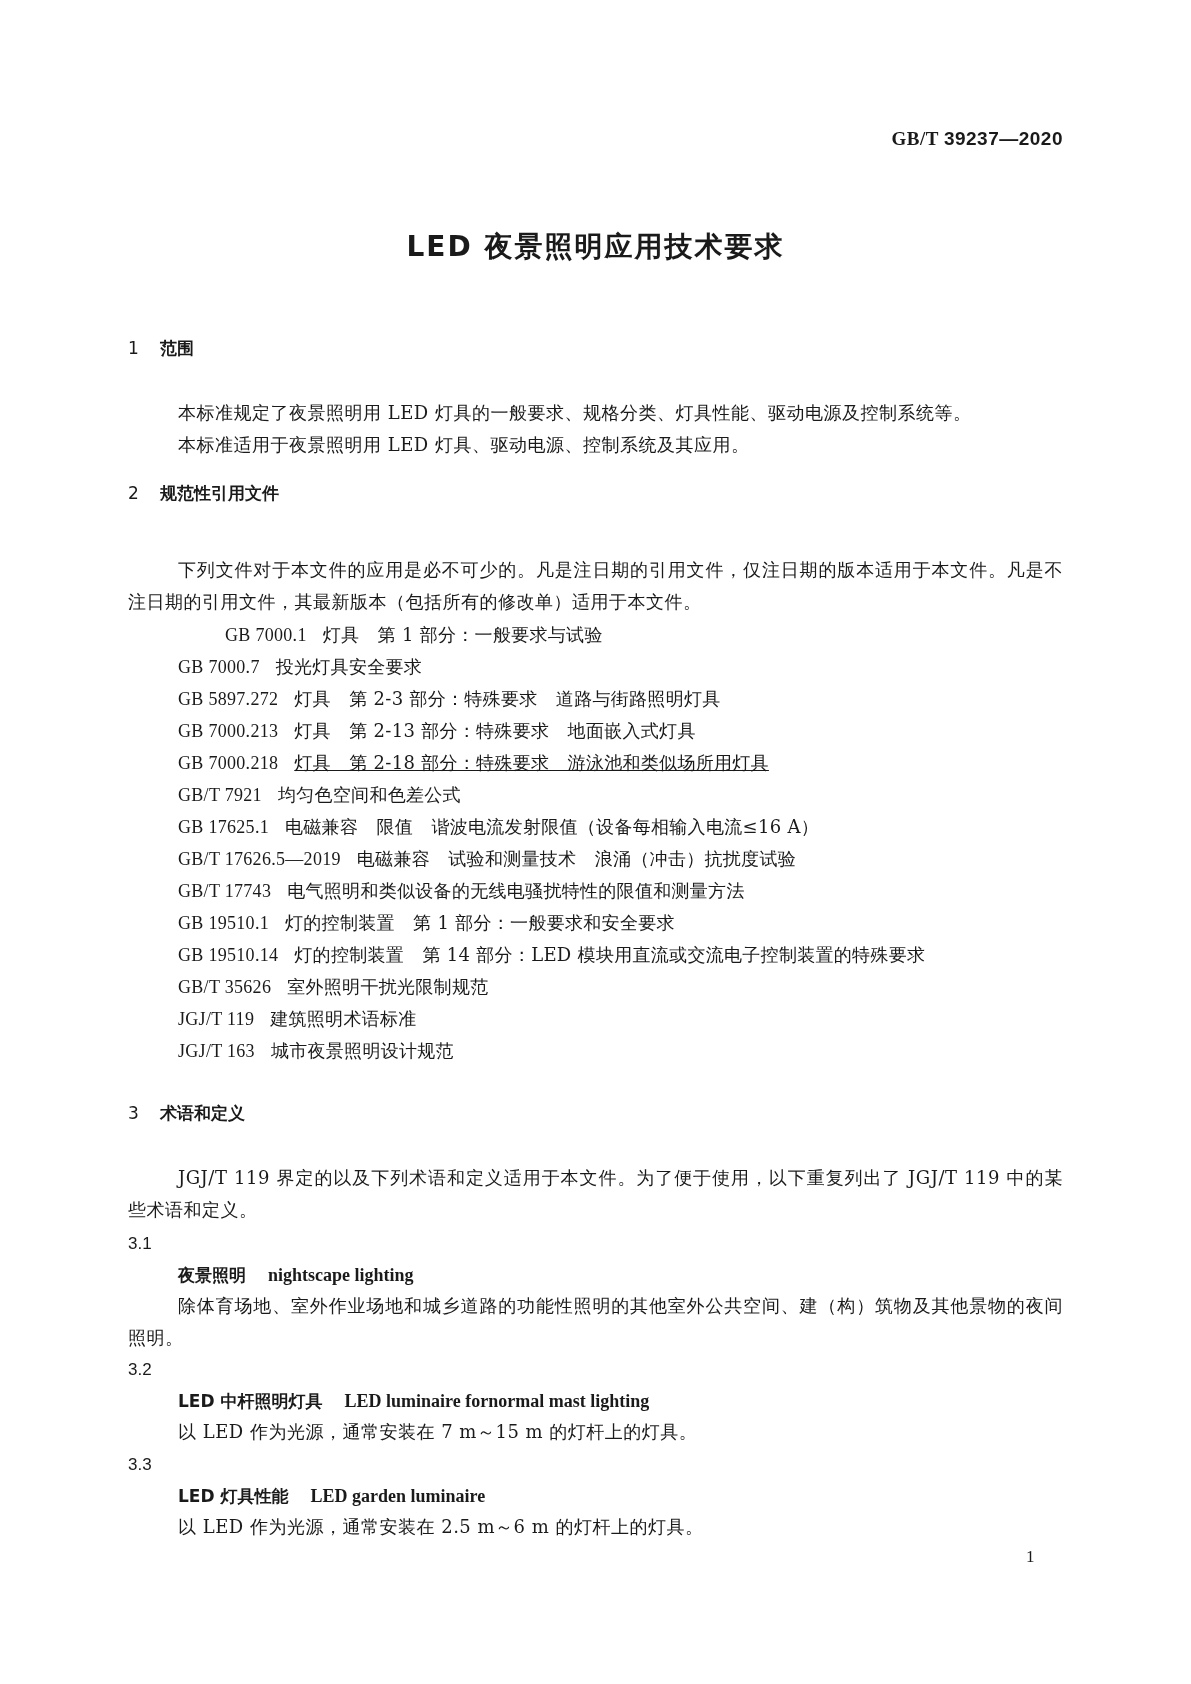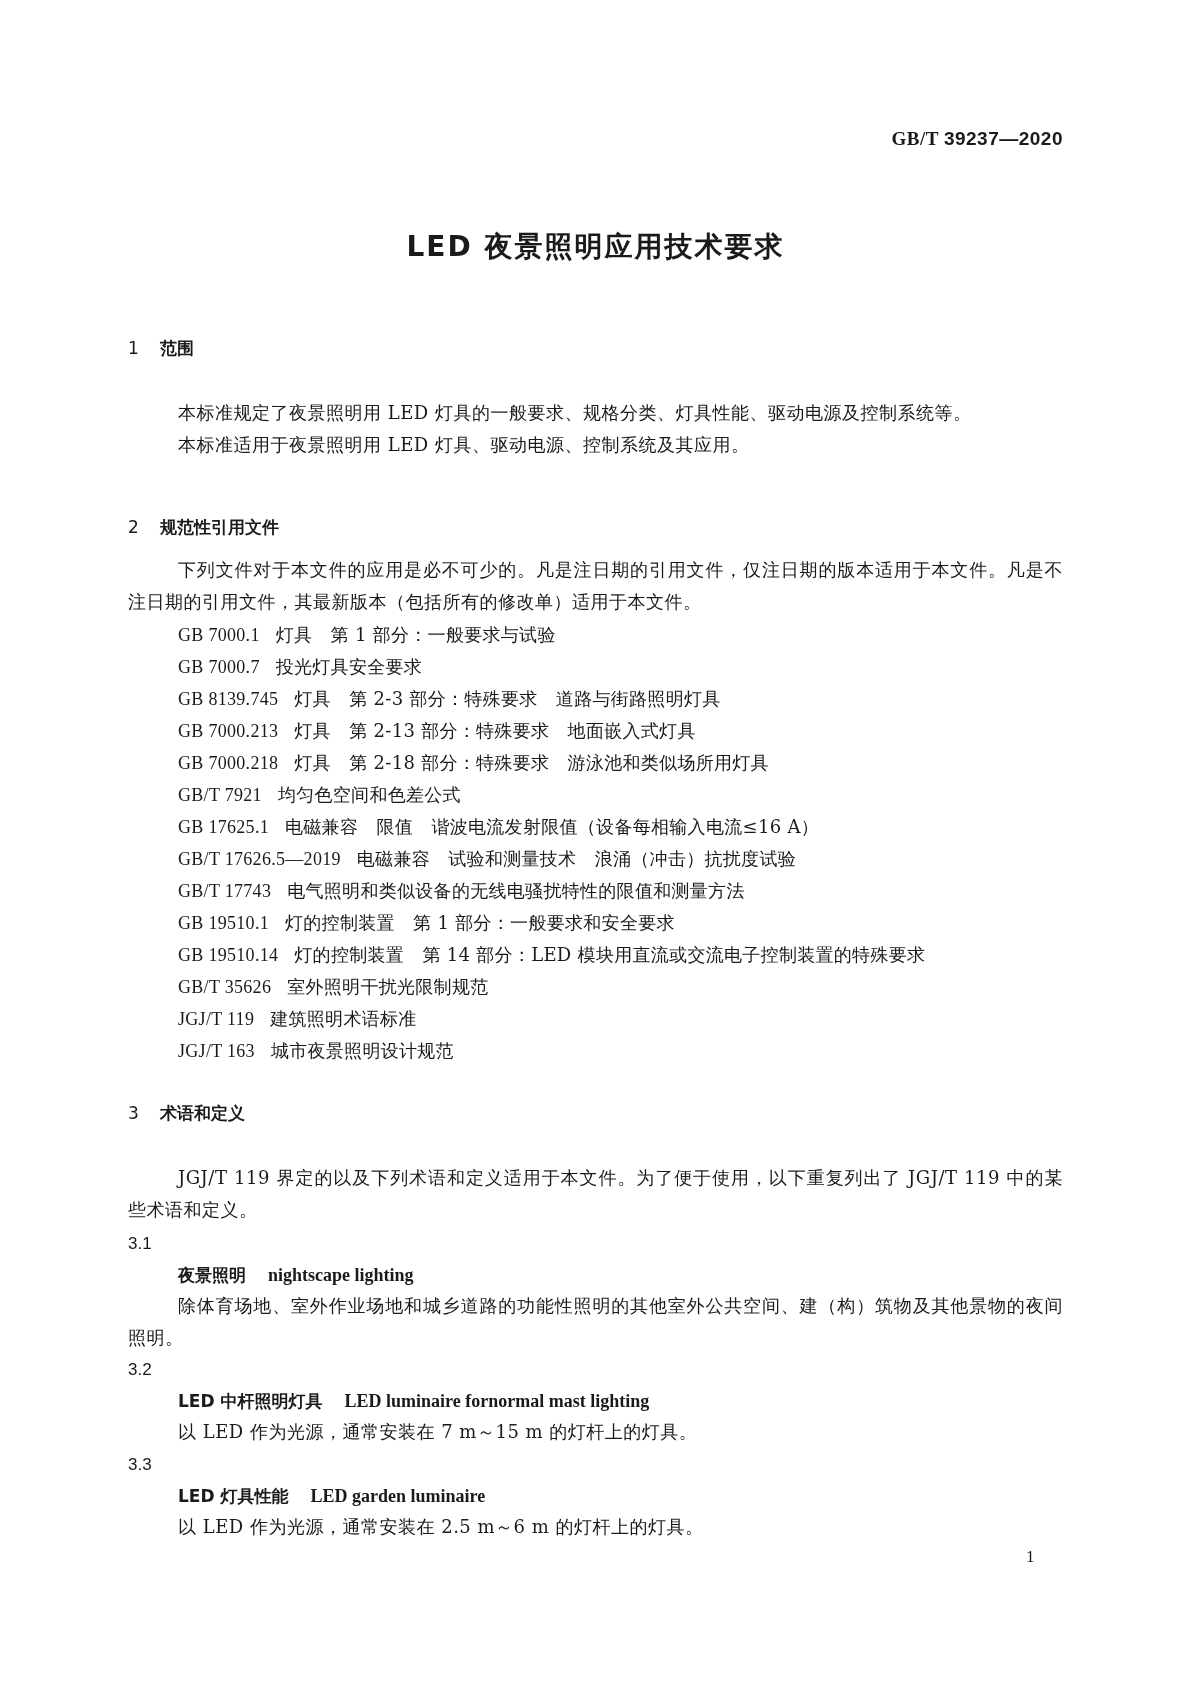--- a/index.html
+++ b/index.html
@@ -58,30 +58,30 @@
 <div class="title">LED 夜景照明应用技术要求</div>
 
 <div class="content">
 
   <div class="sec-head" style="top:337px;">
     <span class="no">1</span><span>范围</span>
   </div>
   <div class="para" style="top:397px;">本标准规定了夜景照明用 LED 灯具的一般要求、规格分类、灯具性能、驱动电源及控制系统等。</div>
   <div class="para" style="top:429px;">本标准适用于夜景照明用 LED 灯具、驱动电源、控制系统及其应用。</div>
 
-  <div class="sec-head" style="top:516px;">
+  <div class="sec-head" style="top:482px;">
     <span class="no">2</span><span>规范性引用文件</span>
   </div>
   <div class="para" style="top:554px;">下列文件对于本文件的应用是必不可少的。凡是注日期的引用文件，仅注日期的版本适用于本文件。凡是不注日期的引用文件，其最新版本（包括所有的修改单）适用于本文件。</div>
 
-  <div class="line" style="top:623px;"><span class="ref-code">GB 7000.1</span><span class="ref-sep"></span><span>灯具　第 1 部分：一般要求与试验</span></div>
+  <div class="line" style="top:623px;margin-left:47px;"><span class="ref-code">GB 7000.1</span><span class="ref-sep"></span><span>灯具　第 1 部分：一般要求与试验</span></div>
   <div class="line" style="top:655px;"><span class="ref-code">GB 7000.7</span><span class="ref-sep"></span><span>投光灯具安全要求</span></div>
-  <div class="line" style="top:687px;"><span class="ref-code">GB 8139.745</span><span class="ref-sep"></span><span>灯具　第 2-3 部分：特殊要求　道路与街路照明灯具</span></div>
+  <div class="line" style="top:687px;"><span class="ref-code">GB 5897.272</span><span class="ref-sep"></span><span>灯具　第 2-3 部分：特殊要求　道路与街路照明灯具</span></div>
   <div class="line" style="top:719px;"><span class="ref-code">GB 7000.213</span><span class="ref-sep"></span><span>灯具　第 2-13 部分：特殊要求　地面嵌入式灯具</span></div>
-  <div class="line" style="top:751px;"><span class="ref-code">GB 7000.218</span><span class="ref-sep"></span><span>灯具　第 2-18 部分：特殊要求　游泳池和类似场所用灯具</span></div>
+  <div class="line" style="top:751px;text-decoration:underline;"><span class="ref-code">GB 7000.218</span><span class="ref-sep"></span><span>灯具　第 2-18 部分：特殊要求　游泳池和类似场所用灯具</span></div>
   <div class="line" style="top:783px;"><span class="ref-code">GB/T 7921</span><span class="ref-sep"></span><span>均匀色空间和色差公式</span></div>
   <div class="line" style="top:815px;"><span class="ref-code">GB 17625.1</span><span class="ref-sep"></span><span>电磁兼容　限值　谐波电流发射限值（设备每相输入电流≤16 A）</span></div>
   <div class="line" style="top:847px;"><span class="ref-code">GB/T 17626.5—2019</span><span class="ref-sep"></span><span>电磁兼容　试验和测量技术　浪涌（冲击）抗扰度试验</span></div>
   <div class="line" style="top:879px;"><span class="ref-code">GB/T 17743</span><span class="ref-sep"></span><span>电气照明和类似设备的无线电骚扰特性的限值和测量方法</span></div>
   <div class="line" style="top:911px;"><span class="ref-code">GB 19510.1</span><span class="ref-sep"></span><span>灯的控制装置　第 1 部分：一般要求和安全要求</span></div>
   <div class="line" style="top:943px;"><span class="ref-code">GB 19510.14</span><span class="ref-sep"></span><span>灯的控制装置　第 14 部分：LED 模块用直流或交流电子控制装置的特殊要求</span></div>
   <div class="line" style="top:975px;"><span class="ref-code">GB/T 35626</span><span class="ref-sep"></span><span>室外照明干扰光限制规范</span></div>
   <div class="line" style="top:1007px;"><span class="ref-code">JGJ/T 119</span><span class="ref-sep"></span><span>建筑照明术语标准</span></div>
   <div class="line" style="top:1039px;"><span class="ref-code">JGJ/T 163</span><span class="ref-sep"></span><span>城市夜景照明设计规范</span></div>
 

